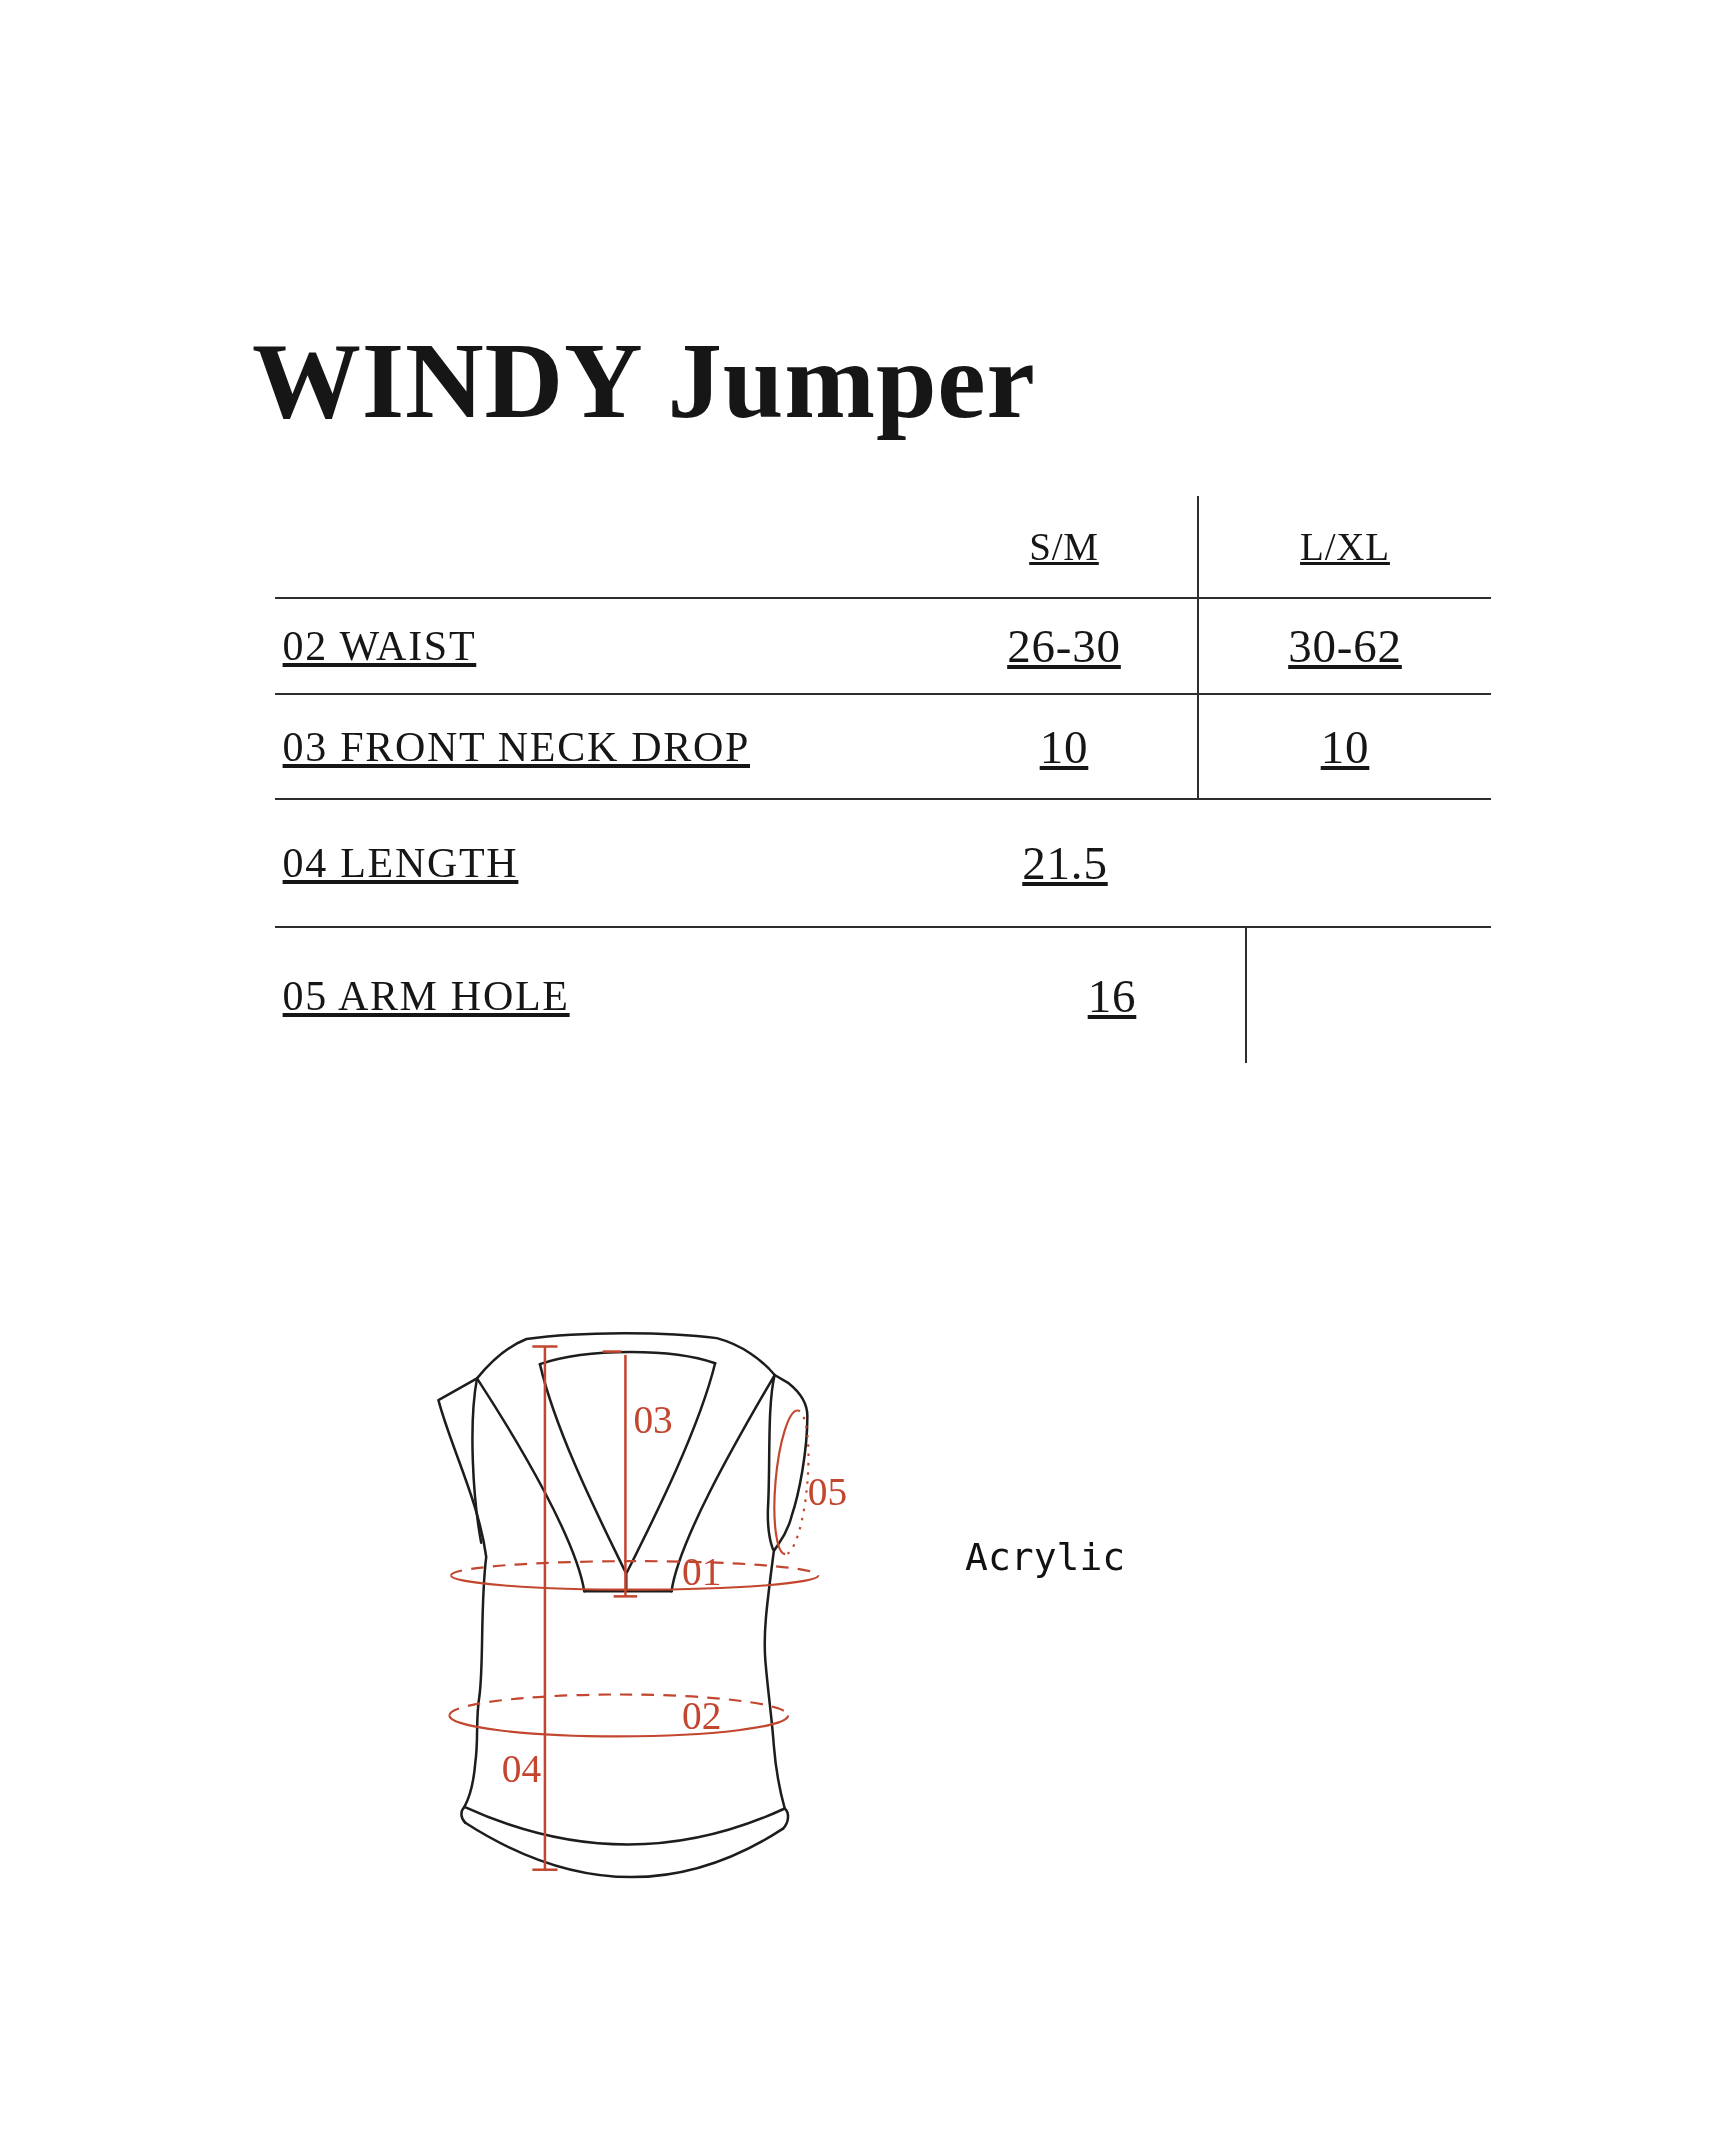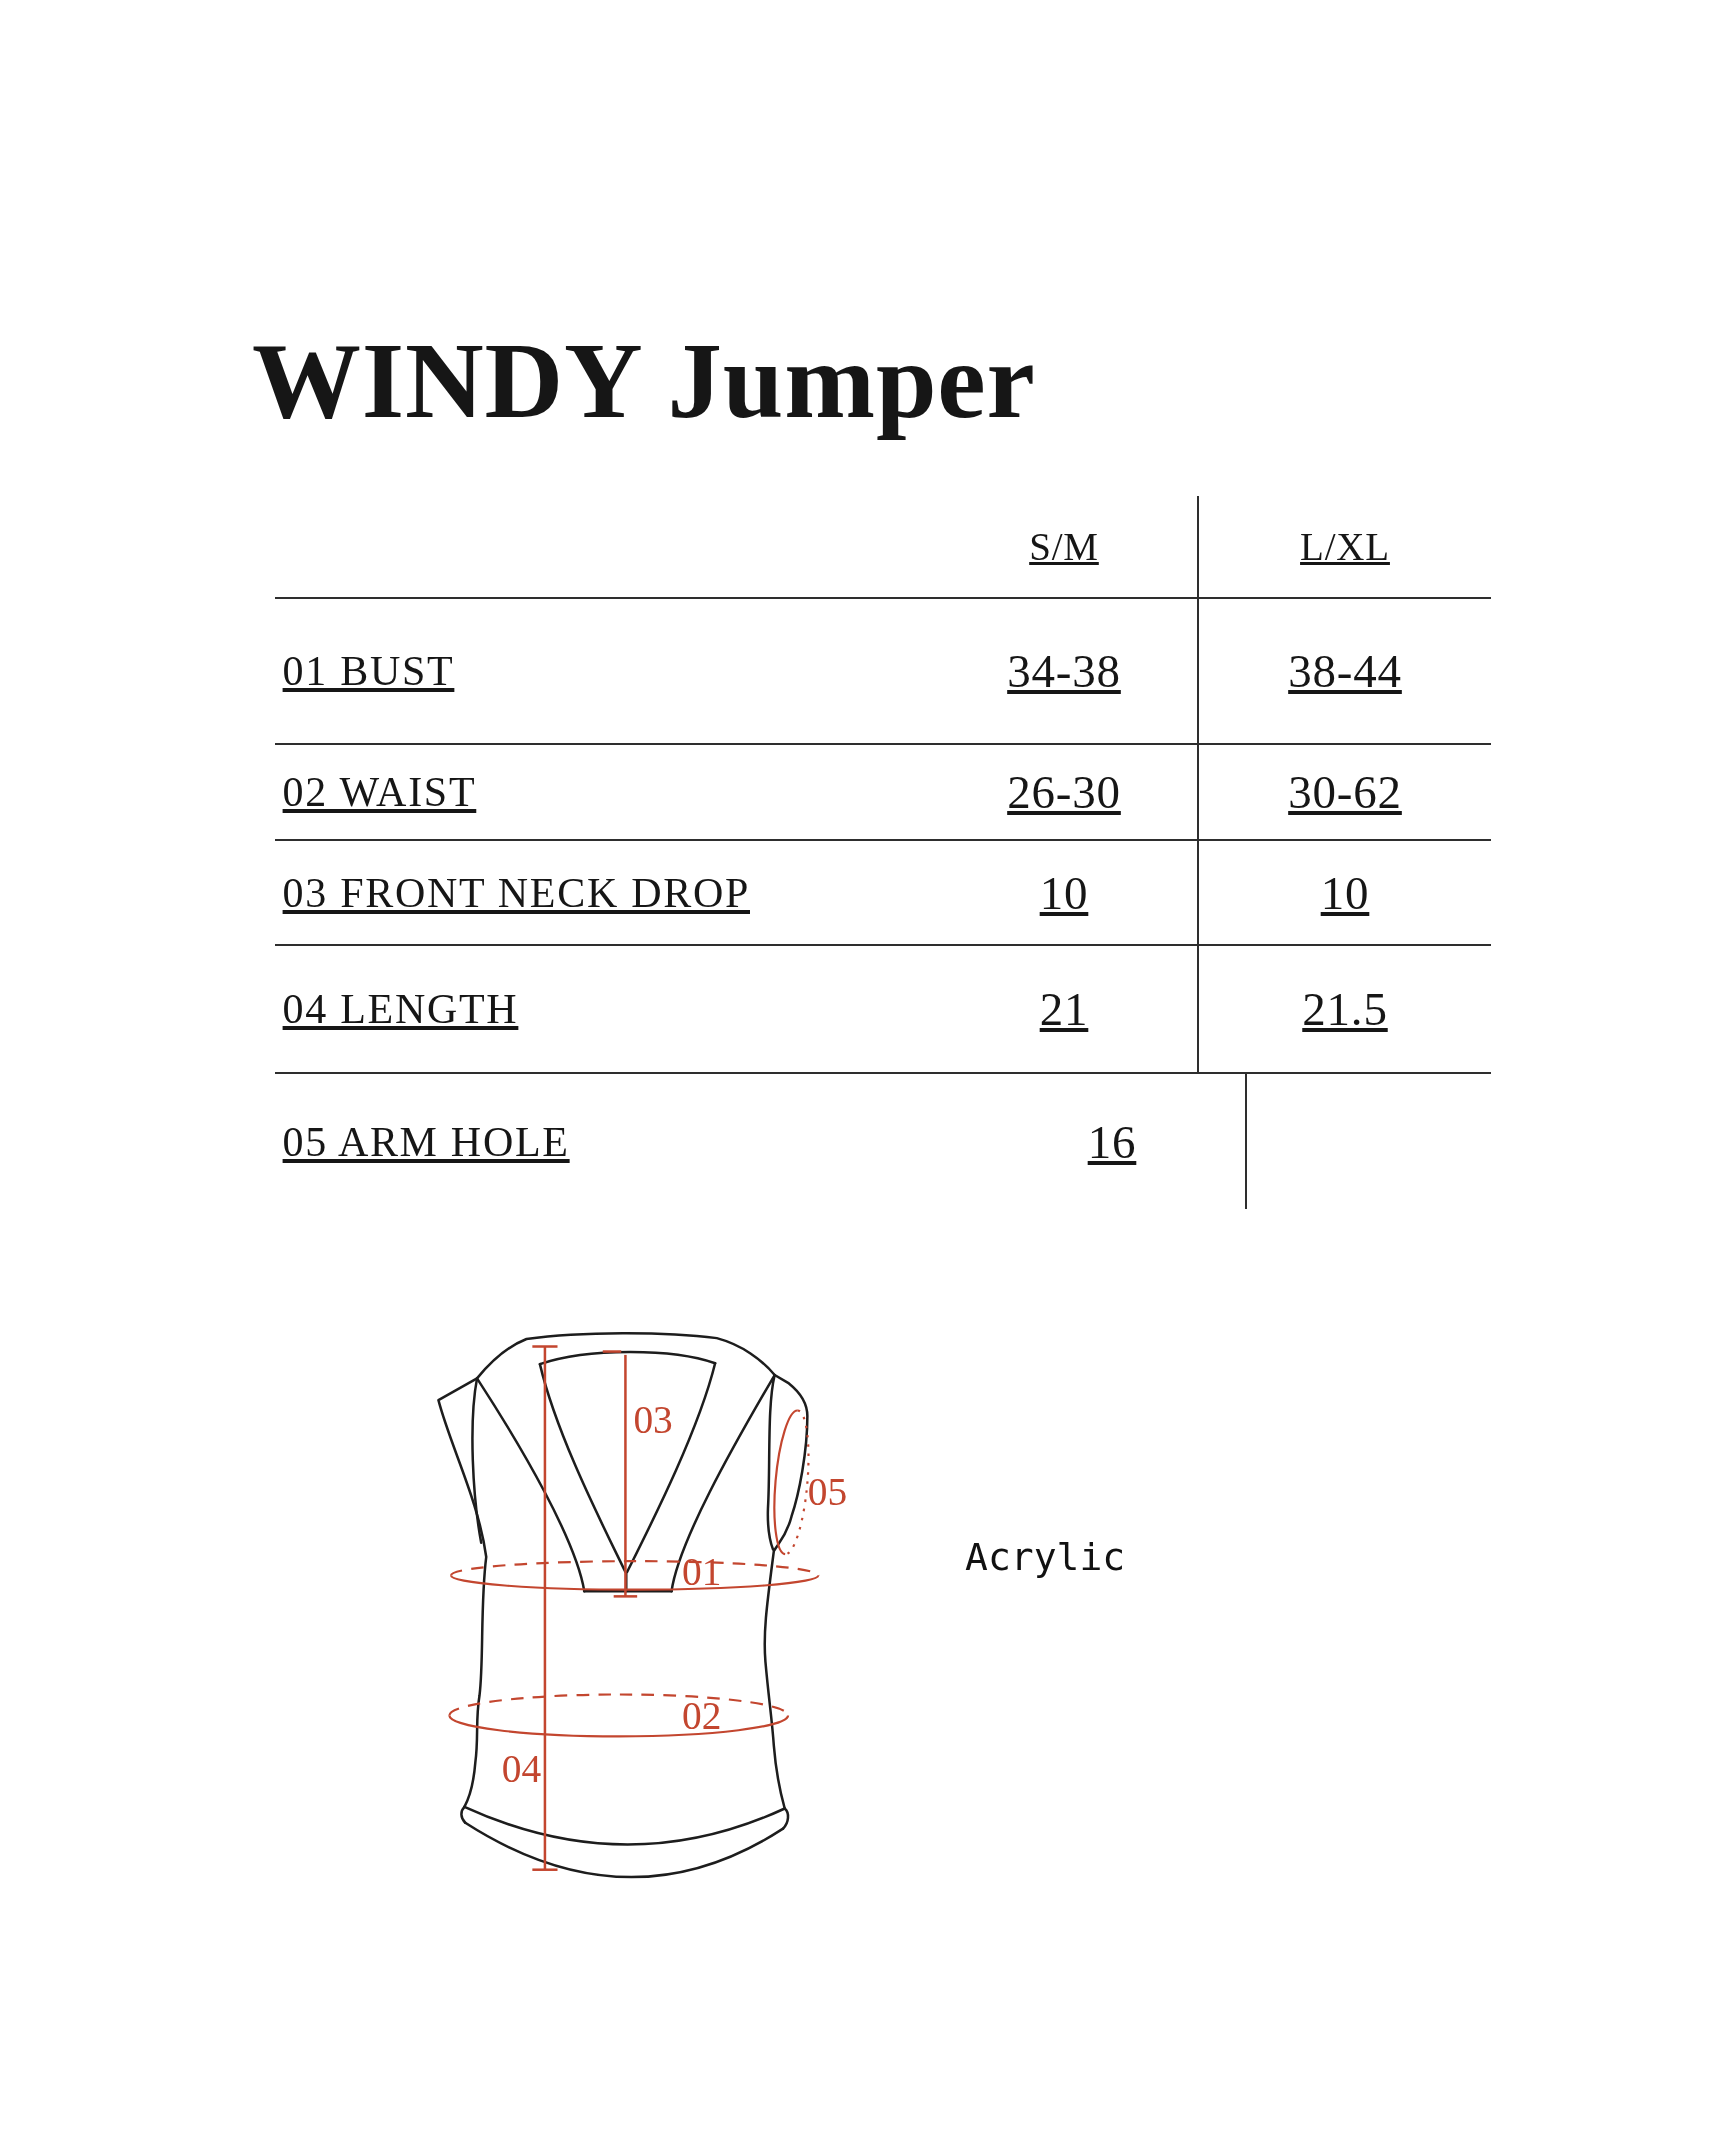--- a/index.html
+++ b/index.html
@@ -114,38 +114,32 @@
 <div class="page">
 
   <h1 class="title">WINDY Jumper</h1>
 
   <div class="chart">
     <div class="trow h">
       <div class="cell lab"></div>
       <div class="cell val mid">S/M</div>
       <div class="cell val">L/XL</div>
     </div>
-    <div class="trow r1">
-      <div class="cell lab">01 BUST</div>
-      <div class="cell val mid">34-38</div>
-      <div class="cell val">38-44</div>
-    </div>
     <div class="trow r2">
       <div class="cell lab">02 WAIST</div>
       <div class="cell val mid">26-30</div>
       <div class="cell val">30-62</div>
     </div>
     <div class="trow r3">
       <div class="cell lab">03 FRONT NECK DROP</div>
       <div class="cell val mid">10</div>
       <div class="cell val">10</div>
     </div>
     <div class="trow r4">
       <div class="cell lab">04 LENGTH</div>
-      <div class="cell val mid">21</div>
       <div class="cell val">21.5</div>
     </div>
     <div class="trow r5">
       <div class="cell lab">05 ARM HOLE</div>
       <div class="cell val mid">16</div>
     </div>
   </div>
 
   <svg class="figure" viewBox="0 0 520 760" aria-hidden="true">
 

